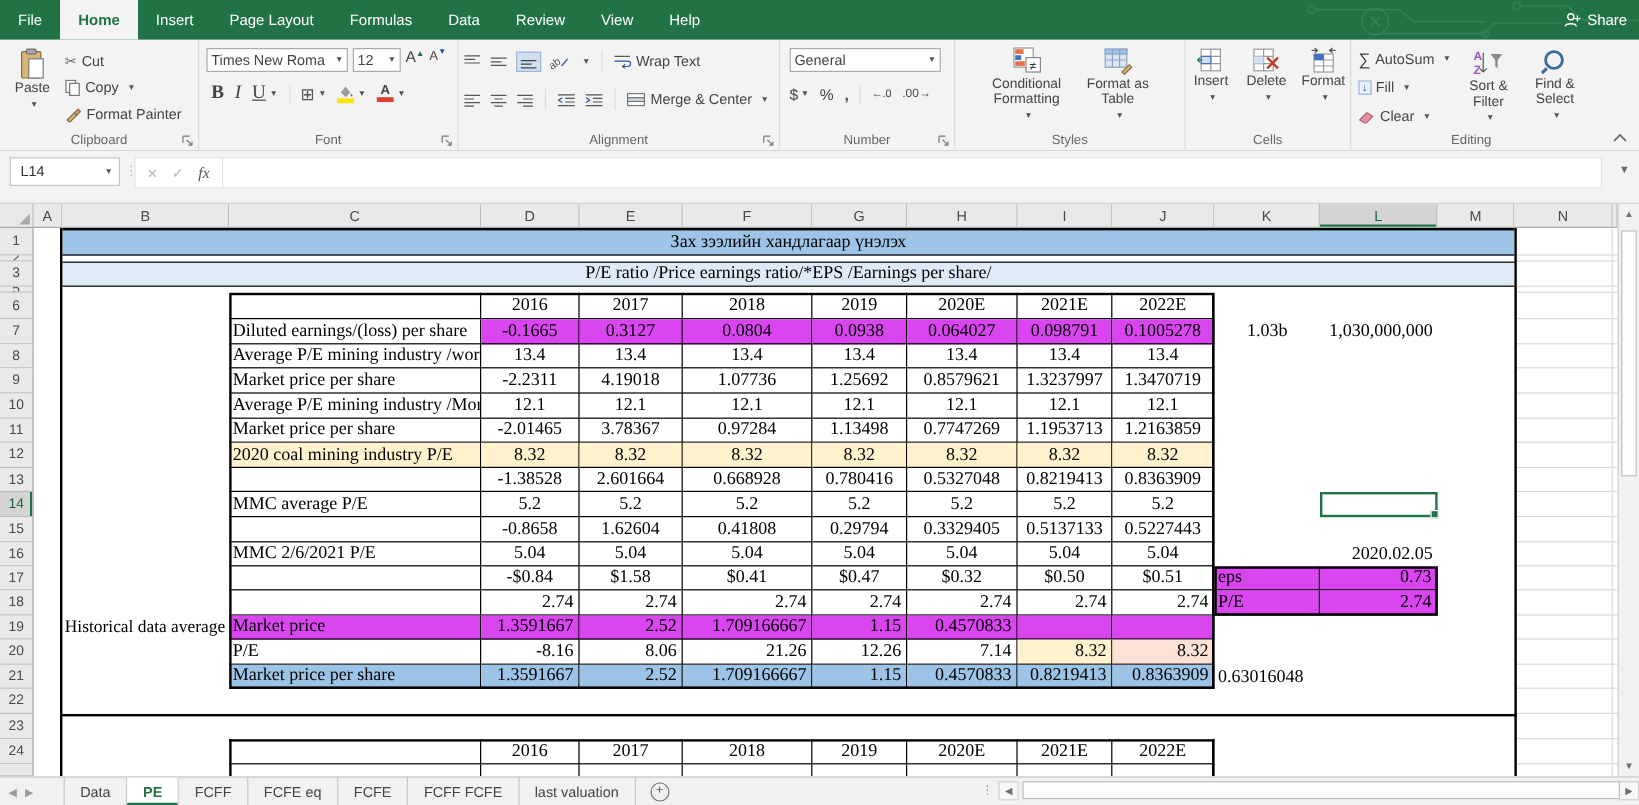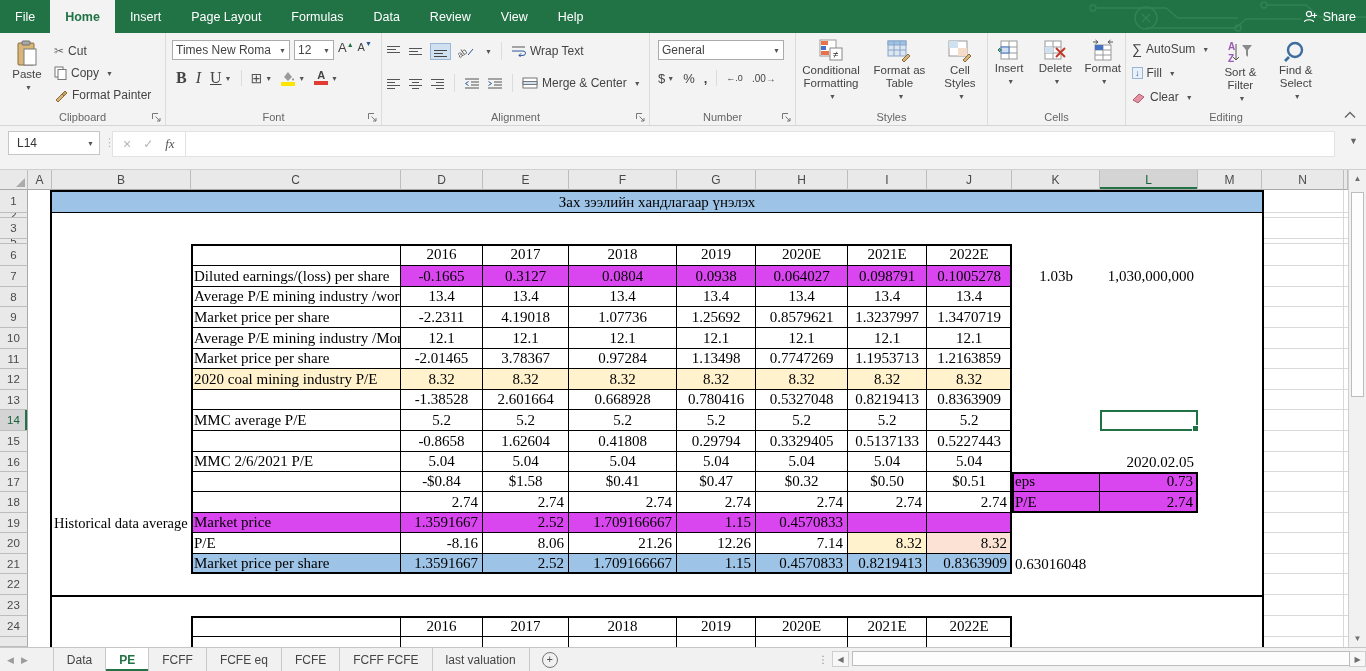--- a/index.html
+++ b/index.html
@@ -361,30 +361,20 @@
             <rect x="2" y="3" width="18" height="15" fill="#dce6f1" stroke="#8aa4c8"></rect>
             <rect x="2" y="3" width="18" height="4" fill="#9dc3e6" stroke="#8aa4c8"></rect>
             <line x1="8" y1="3" x2="8" y2="18" stroke="#8aa4c8"></line>
             <line x1="14" y1="3" x2="14" y2="18" stroke="#8aa4c8"></line>
             <line x1="2" y1="12" x2="20" y2="12" stroke="#8aa4c8"></line>
             <path d="M16 22 l6-6 2 2 -6 6z" fill="#d8b578" stroke="#8a6d3b"></path>
           </svg>
         <span>Format as Table</span>
         <span class="dar">▼</span>
       </div>
-      <div class="bigbtn" style="width:52px">
-        <svg width="26" height="26" viewBox="0 0 26 26">
-            <rect x="2" y="3" width="18" height="15" fill="#fff" stroke="#999"></rect>
-            <rect x="2" y="3" width="9" height="7" fill="#cfe0f1"></rect>
-            <rect x="11" y="10" width="9" height="8" fill="#f6dcc8"></rect>
-            <path d="M16 22 l6-6 2 2 -6 6z" fill="#d8b578" stroke="#8a6d3b"></path>
-          </svg>
-        <span>Cell Styles</span>
-        <span class="dar">▼</span>
-      </div>
     </div>
     <div class="glabel"><span>Styles</span></div>
   </div>
 
   <div class="rgroup" style="width:138px">
     <div class="gcontent" style="display:flex;justify-content:center;gap:4px;left:0;right:0">
       <div class="bigbtn" style="width:40px">
         <svg width="24" height="24" viewBox="0 0 24 24">
             <rect x="4" y="3" width="16" height="18" fill="#fff" stroke="#999"></rect>
             <line x1="4" y1="9" x2="20" y2="9" stroke="#999"></line>
@@ -555,20 +545,21 @@
       <div class="gl" style="left: 1236px; top: 342px; width: 84px; height: 1px;"></div>
       <div class="gl" style="left: 1236px; top: 363px; width: 84px; height: 1px;"></div>
       <div class="gl" style="left: 1236px; top: 383px; width: 84px; height: 1px;"></div>
       <div class="gl" style="left: 1236px; top: 404px; width: 84px; height: 1px;"></div>
       <div class="gl" style="left: 1236px; top: 425px; width: 84px; height: 1px;"></div>
       <div class="gl" style="left: 1236px; top: 446px; width: 84px; height: 1px;"></div>
       <div class="gl" style="left: 1315px; top: 0px; width: 1px; height: 457px;"></div>
     </div>
 
   <div class="band" style="top:0;height:23px;background:#9DC3E6;border-top:2px solid #000;border-bottom:1px solid #000;">Зах зээлийн хандлагаар үнэлэх</div>
+  <div class="band" style="top:28px;height:21px;background:#DEEBF7;border-top:1px solid #000;border-bottom:1px solid #000;">P/E ratio /Price earnings ratio/*EPS /Earnings per share/</div>
 
   <div id="cellhost">
       <div class="cell bd" style="left: 163px; top: 54px; width: 210px; height: 22px;"></div>
       <div class="cell bd a-c" style="left: 373px; top: 54px; width: 82px; height: 22px;">2016</div>
       <div class="cell bd a-c" style="left: 455px; top: 54px; width: 86px; height: 22px;">2017</div>
       <div class="cell bd a-c" style="left: 541px; top: 54px; width: 108px; height: 22px;">2018</div>
       <div class="cell bd a-c" style="left: 649px; top: 54px; width: 79px; height: 22px;">2019</div>
       <div class="cell bd a-c" style="left: 728px; top: 54px; width: 92px; height: 22px;">2020E</div>
       <div class="cell bd a-c" style="left: 820px; top: 54px; width: 79px; height: 22px;">2021E</div>
       <div class="cell bd a-c" style="left: 899px; top: 54px; width: 85px; height: 22px;">2022E</div>

